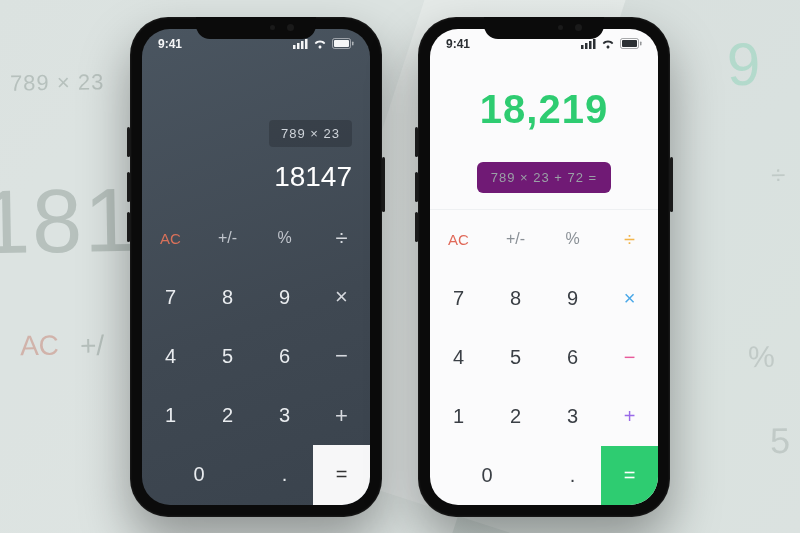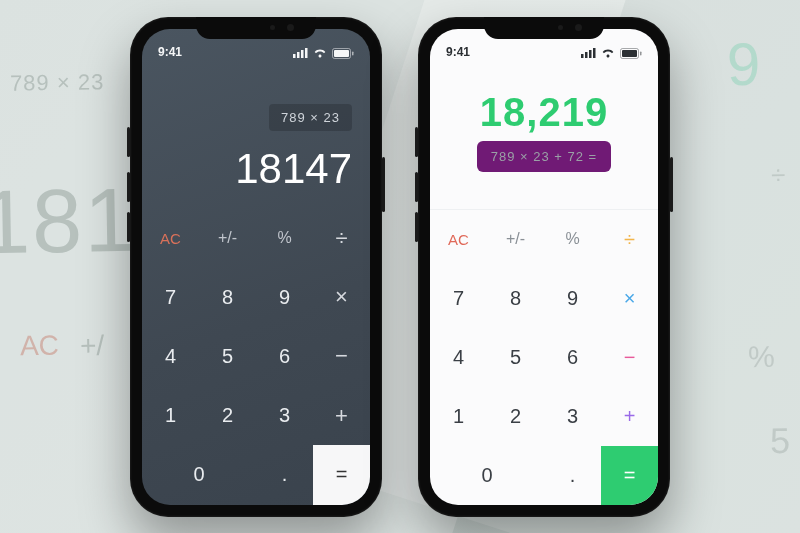--- a/index.html
+++ b/index.html
@@ -65,38 +65,38 @@
     position: absolute; top: 0; left: 50%; transform: translateX(-50%);
     width: 120px; height: 22px; background: #0b0b0b;
     border-bottom-left-radius: 14px; border-bottom-right-radius: 14px; z-index: 5;
   }
   .notch::after{ content:""; position:absolute; right:22px; top:7px; width:7px; height:7px; border-radius:50%; background:#1a1a1a; box-shadow: -18px 0 0 -1px #1a1a1a; }
 
   .dark .screen { background: linear-gradient(160deg,#4a5560 0%, #3f4852 60%, #3a434d 100%); color:#f5f6f7; }
   .light .screen { background: #fbfbfc; color:#2b2f33; }
 
   .statusbar {
-    height: 30px; flex: 0 0 30px; display:flex; justify-content:space-between; align-items:flex-end;
+    height: 30px; flex: 0 0 30px; display:flex; justify-content:space-between; align-items:center;
     padding: 0 16px; font-size: 12px; font-weight:600; z-index:3;
   }
   .status-icons { display:flex; gap:5px; align-items:center; }
   .status-icons svg { display:block; }
 
   .display-area { flex: 0 0 150px; display:flex; flex-direction:column; justify-content:flex-end; padding: 10px 18px 16px; }
   .dark .display-area { align-items:flex-end; }
-  .light .display-area { align-items:center; justify-content:center; gap:6px; }
+  .light .display-area { align-items:center; gap:30px; }
 
   .expr-pill {
     font-size: 13px; color:#cfd4da; letter-spacing:1px;
   }
   .dark .expr-pill { background: rgba(0,0,0,0.18); padding:6px 12px; border-radius:4px; margin-bottom:14px; }
   .light .expr-pill { background: #701a75; color:#9aa0a6; padding:8px 14px; border-radius:6px; }
 
   .result { font-weight:300; }
-  .dark .result { font-size: 42px; color:#ffffff; }
+  .dark .result { font-size: 28px; color:#ffffff; }
   .light .result { font-size: 40px; color:#2ecc71; font-weight:600; letter-spacing:1px; }
 
   .keypad {
     flex: 1; display:grid; grid-template-columns: repeat(4,1fr); grid-template-rows: repeat(5,1fr);
   }
   .key {
     display:flex; align-items:center; justify-content:center;
     font-size: 20px; font-weight:400; user-select:none; cursor:pointer;
   }
   .dark .key { color:#e9ecef; }

